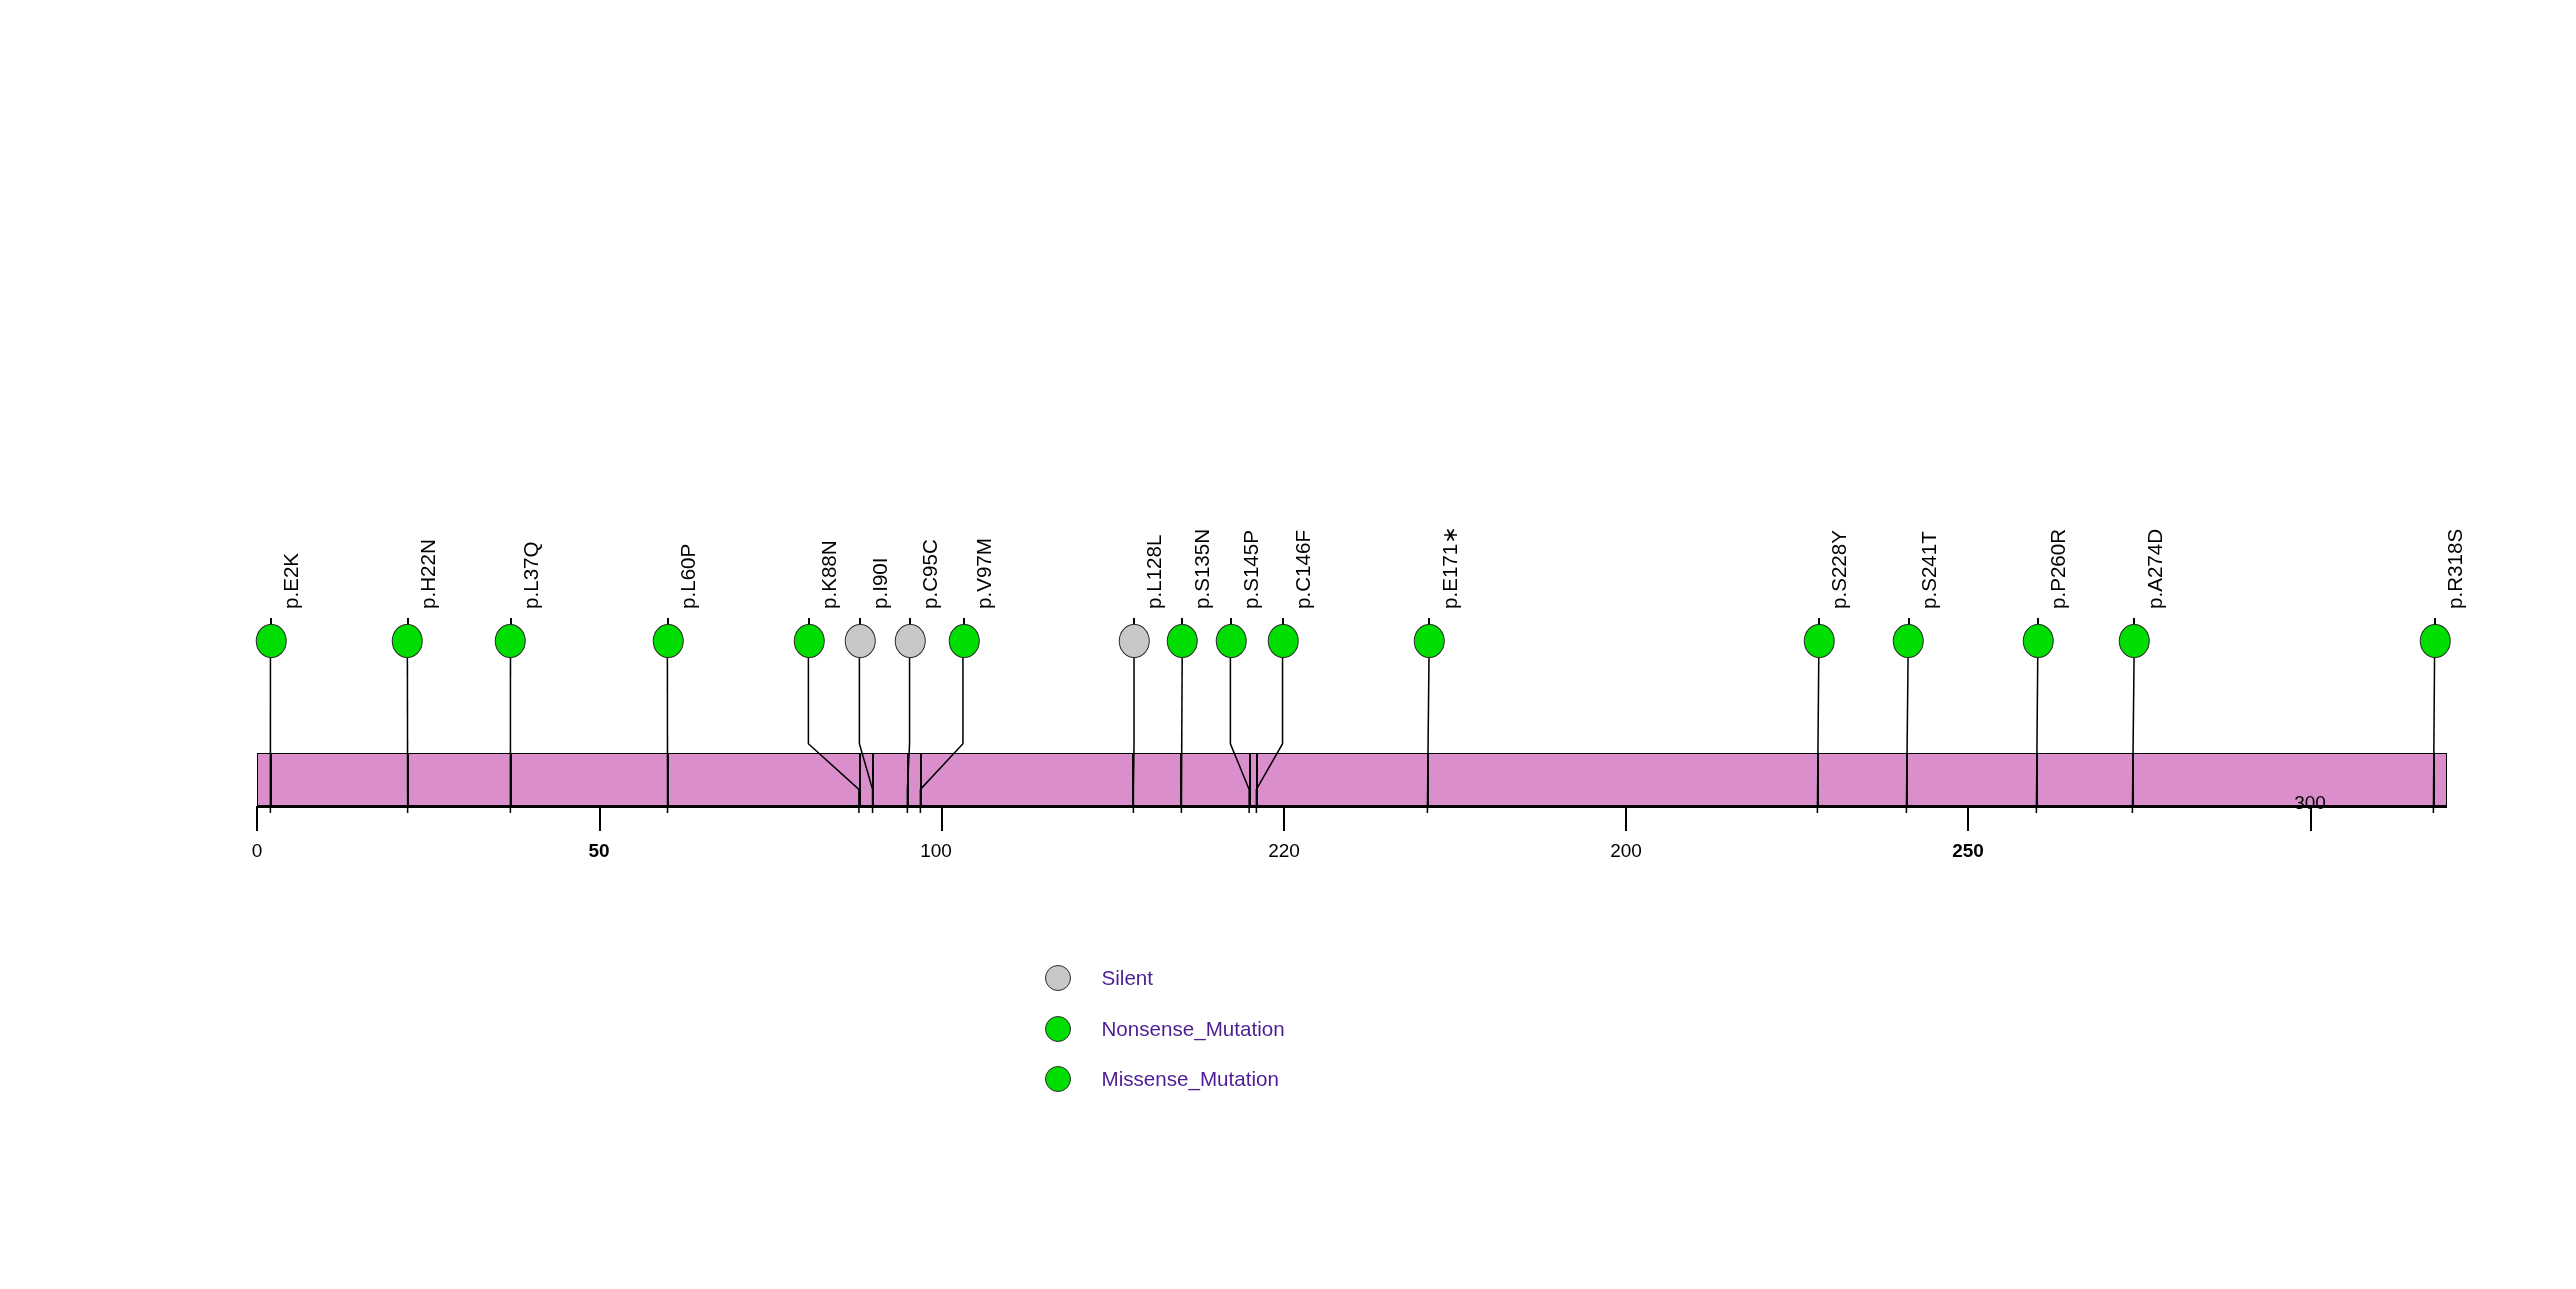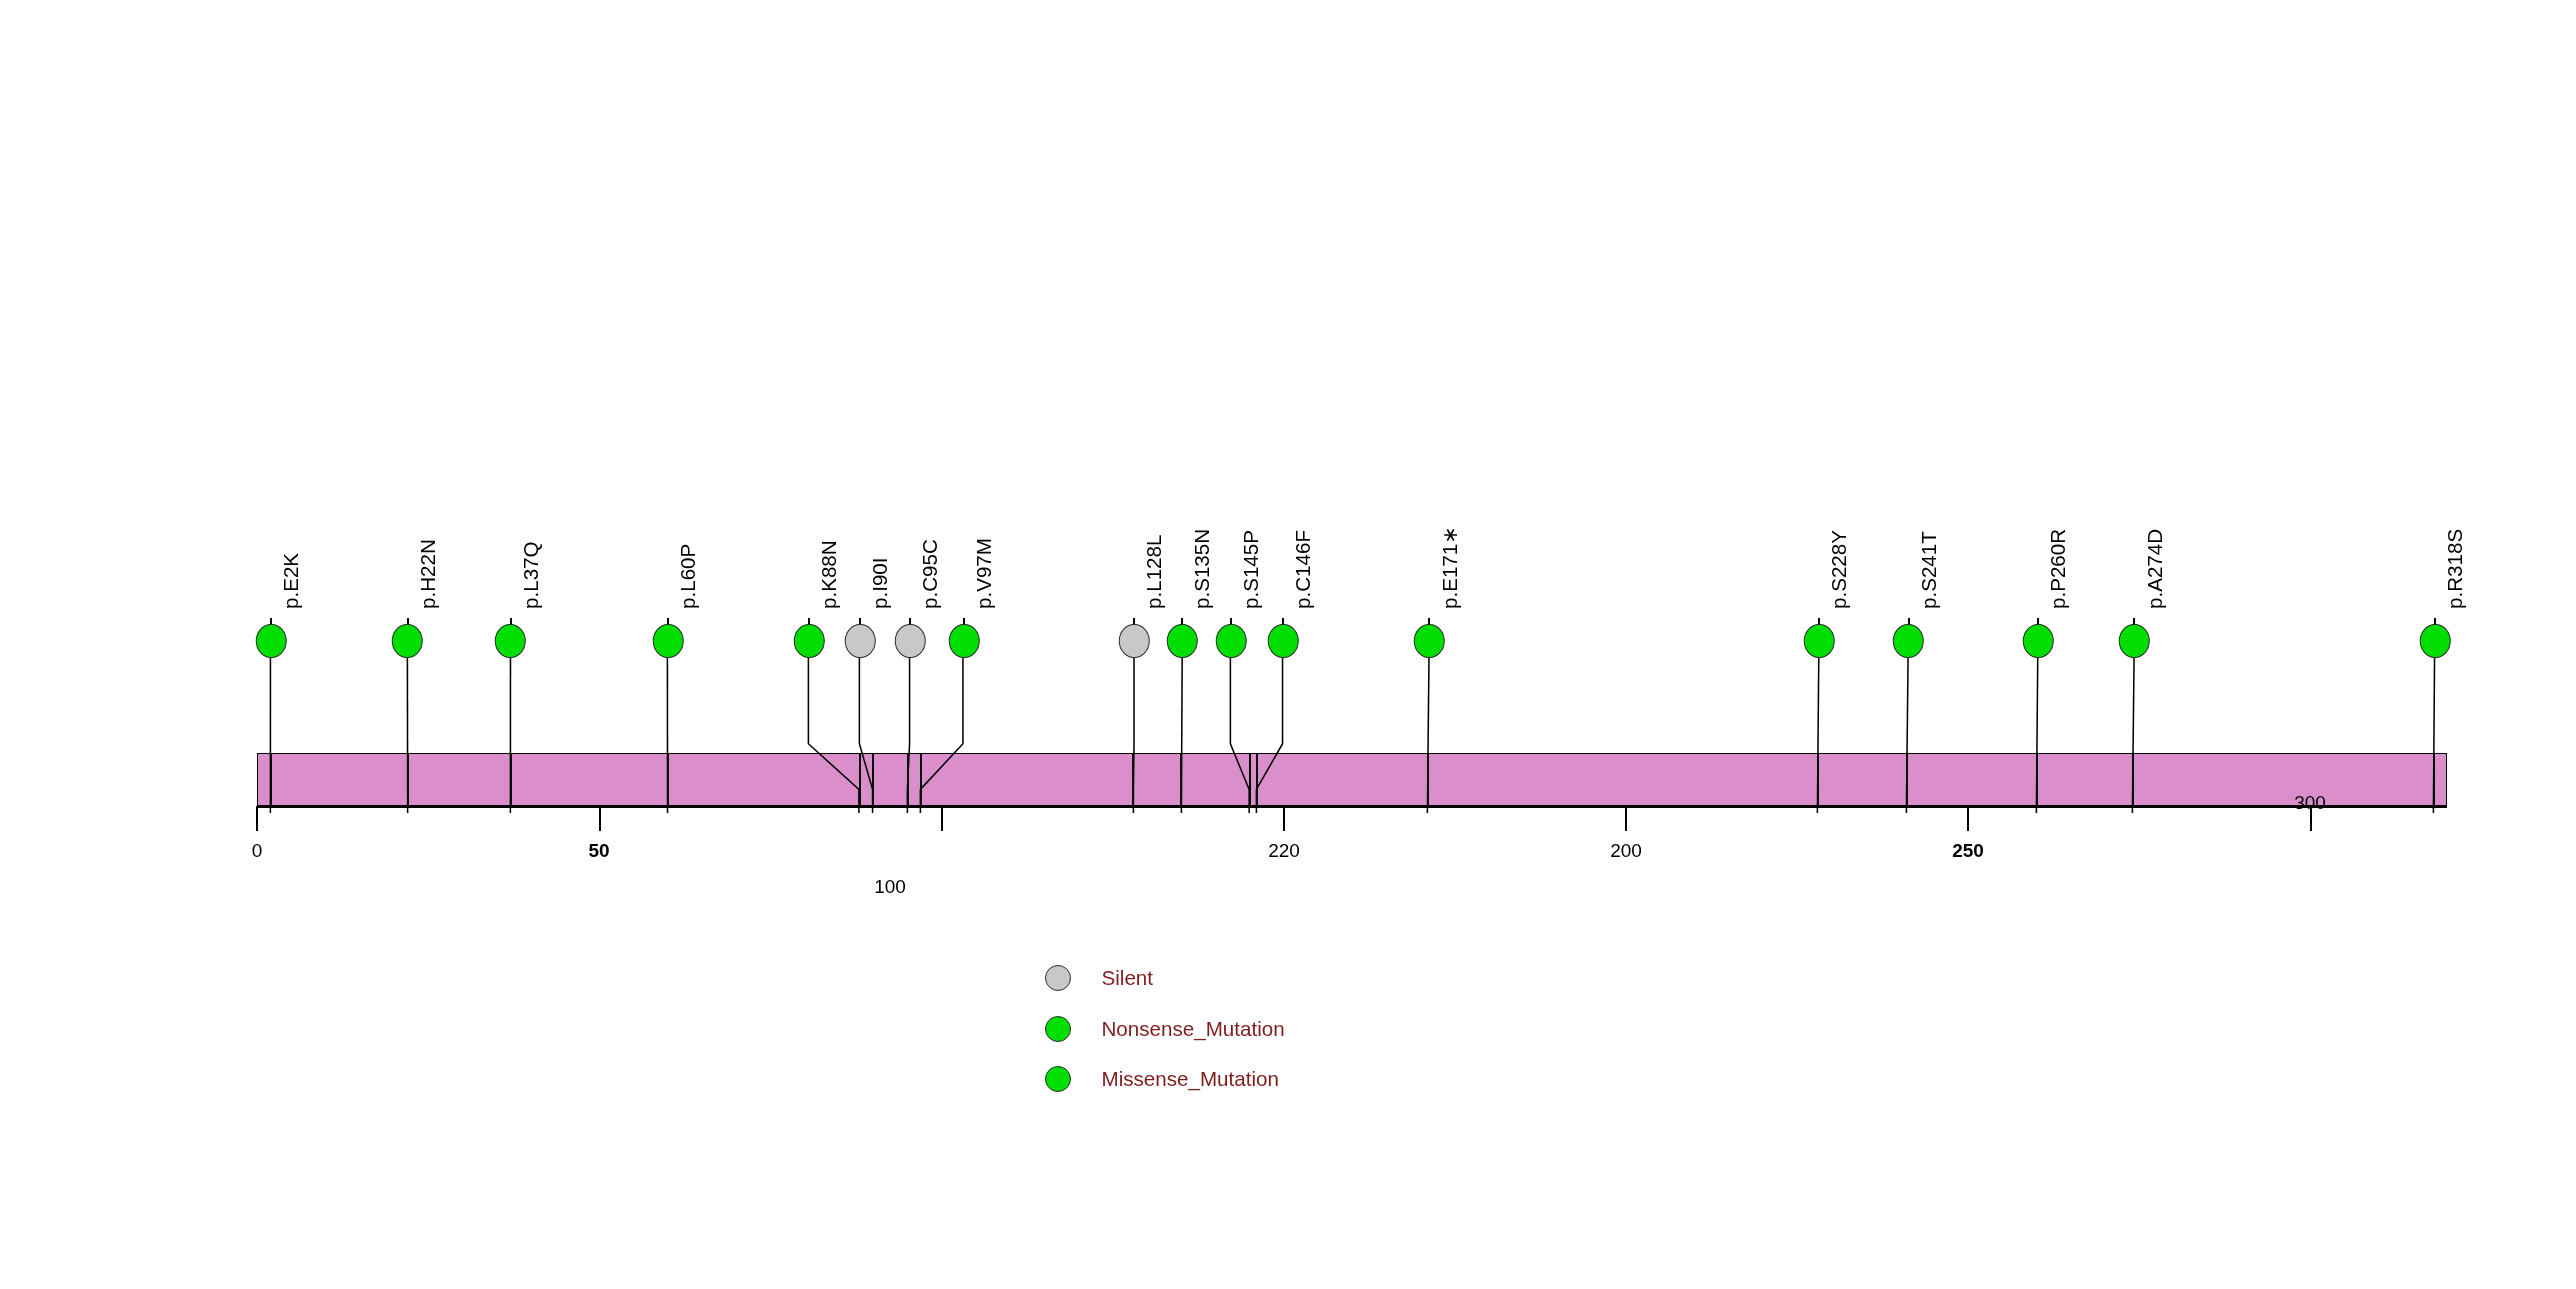--- a/index.html
+++ b/index.html
@@ -24,21 +24,21 @@
       border:1.5px solid #2b2b2b;transform:translate(-50%,-50%);}
   .lolli-label{position:absolute;font-size:20.6px;color:#000;white-space:nowrap;
       transform-origin:0 0;transform:rotate(-90deg);}
   .domain-divider{position:absolute;background:#000;width:1.5px;}
 
   
   .legend{position:absolute;}
   .legend-row{position:absolute;display:flex;align-items:center;}
   .legend-dot{width:26px;height:26px;border-radius:50%;
       border:1.5px solid #2b2b2b;box-sizing:border-box;flex:0 0 auto;}
-  .legend-text{margin-left:30.5px;font-size:20.6px;color:#7f1d1d;white-space:nowrap;}
+  .legend-text{margin-left:30.5px;font-size:20.6px;color:#4c1d95;white-space:nowrap;}
 </style>
 </head>
 <body>
 
 <div id="plot">
 
   <div class="protein-bar" id="protein-bar" style="left: 257px; top: 753px; width: 2190px; height: 53px; background: rgb(218, 143, 204); border-color: rgb(0, 0, 0);"></div>
 
   <div id="lollipop-layer">
       <svg class="lolli-stem" width="198" height="172" style="left: 179px; top: 641px;" viewBox="0 0 260 226">
@@ -169,21 +169,21 @@
       <div class="domain-divider" style="left: 2433px; top: 753px; height: 53px;"></div>
     </div>
 
   <div id="axis-layer">
       <div class="axis-line" style="left: 257px; top: 806px; width: 2190px;"></div>
       <div class="axis-tick" style="left: 256px; top: 806px; height: 25px;"></div>
       <div class="axis-tick-label" style="left: 257px; top: 840px;">0</div>
       <div class="axis-tick" style="left: 599px; top: 806px; height: 25px;"></div>
       <div class="axis-tick-label" style="left: 599px; top: 840px; font-weight: bold;">50</div>
       <div class="axis-tick" style="left: 941px; top: 806px; height: 25px;"></div>
-      <div class="axis-tick-label" style="left: 890px; top: 840px; margin-top: 36px;">100</div>
+      <div class="axis-tick-label" style="left: 936px; top: 840px;">100</div>
       <div class="axis-tick" style="left: 1283px; top: 806px; height: 25px;"></div>
       <div class="axis-tick-label" style="left: 1284px; top: 840px;">220</div>
       <div class="axis-tick" style="left: 1625px; top: 806px; height: 25px;"></div>
       <div class="axis-tick-label" style="left: 1626px; top: 840px;">200</div>
       <div class="axis-tick" style="left: 1967px; top: 806px; height: 25px;"></div>
       <div class="axis-tick-label" style="left: 1968px; top: 840px; font-weight: bold;">250</div>
       <div class="axis-tick" style="left: 2310px; top: 806px; height: 25px;"></div>
       <div class="axis-tick-label" style="left: 2310px; top: 792px;">300</div>
     </div>
 

